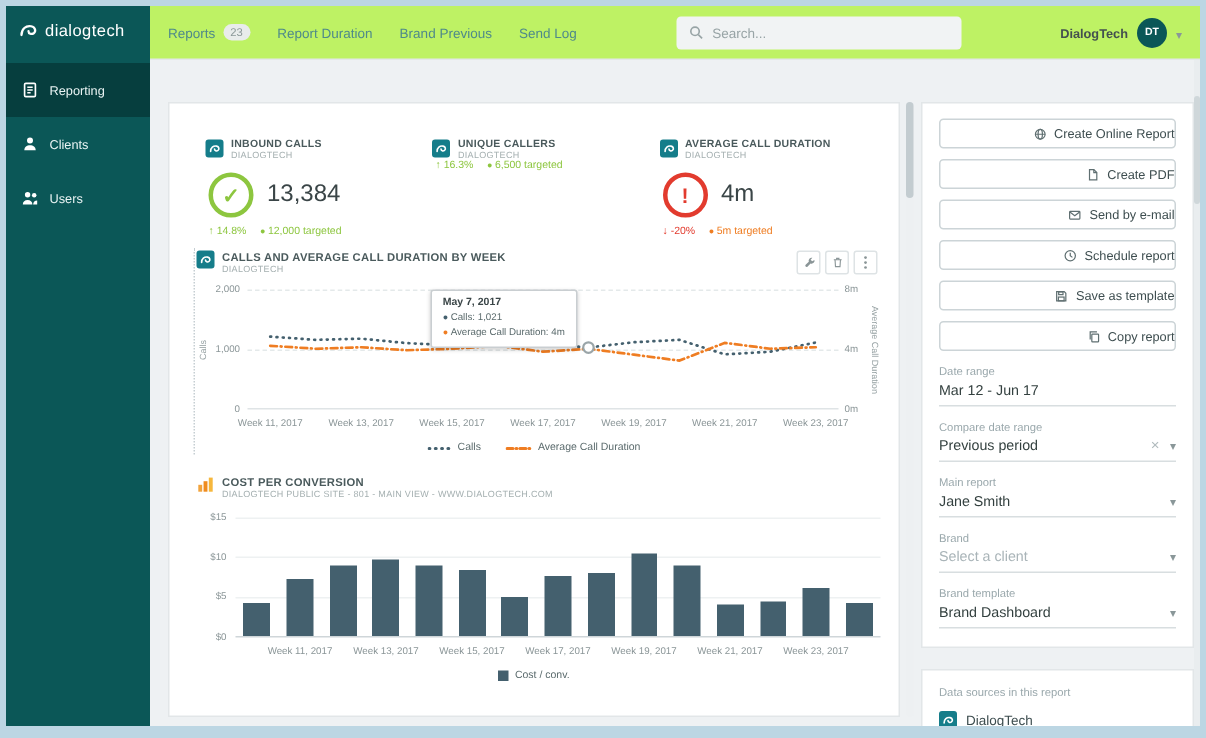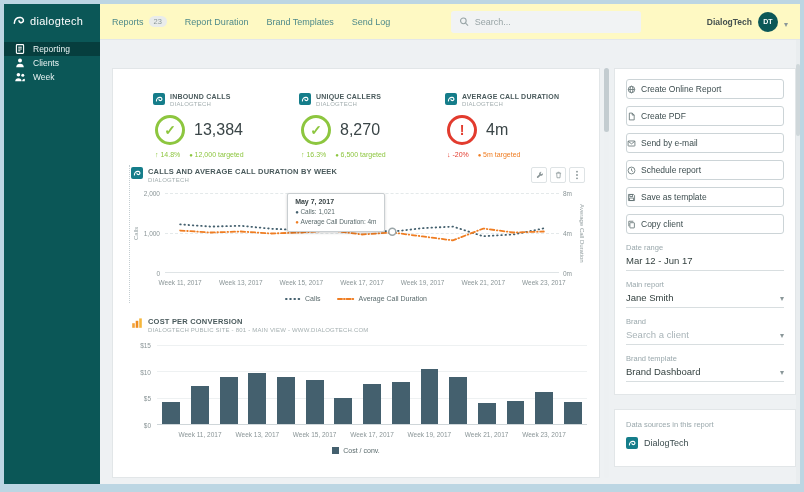--- a/index.html
+++ b/index.html
@@ -4,42 +4,42 @@
 <style>
   *{margin:0;padding:0;box-sizing:border-box;}
   html,body{width:804px;height:492px;}
   body{background:#bcd6e3;font-family:"Liberation Sans",sans-serif;position:relative;overflow:hidden;}
   .app{position:absolute;top:4px;left:4px;width:796px;height:480px;background:#eef1f3;overflow:hidden;}
 
   
   .sidebar{position:absolute;top:0;left:0;bottom:0;width:96px;background:#0b5757;z-index:3;}
   .logo{display:flex;align-items:center;gap:4px;padding:10px 8px 14px 8px;color:#fff;cursor:pointer;}
   .logo-text{font-size:11px;letter-spacing:.3px;}
-  .menu-item{display:flex;align-items:center;gap:7px;height:14px;padding:0 10px;color:#eaf4f4;font-size:8.5px;cursor:pointer;}
+  .menu-item{display:flex;align-items:center;gap:7px;height:36px;padding:0 10px;color:#eaf4f4;font-size:8.5px;cursor:pointer;}
   .menu-item.active{background:#063e3e;}
   .mi-icon{width:12px;height:12px;display:inline-flex;}
 
   
-  .topbar{position:absolute;left:96px;right:0;top:0;height:36px;background:#fef9c3;border-bottom:1px solid #e3e7e9;display:flex;align-items:center;padding:0 12px;gap:18px;z-index:2;}
+  .topbar{position:absolute;left:96px;right:0;top:0;height:36px;background:#bef264;border-bottom:1px solid #e3e7e9;display:flex;align-items:center;padding:0 12px;gap:18px;z-index:2;}
   .nav-link{font-size:9px;color:#4f8a8a;display:flex;align-items:center;gap:5px;cursor:pointer;white-space:nowrap;}
   .badge{background:#e9eceb;color:#8b9898;font-size:7.5px;padding:1px 5px;border-radius:8px;}
   .search{margin-left:auto;margin-right:48px;width:190px;height:22px;background:#f1f3f4;border-radius:3px;display:flex;align-items:center;padding:0 8px;gap:6px;}
   .search input{border:none;background:transparent;outline:none;font-size:9px;color:#556;width:100%;}
   .search input::placeholder{color:#98a4a6;}
   .user{display:flex;align-items:center;gap:6px;cursor:pointer;}
   .user-name{font-size:8.5px;font-weight:bold;color:#44504f;}
   .avatar{width:20px;height:20px;border-radius:50%;background:#0b5757;color:#fff;font-size:7px;display:flex;align-items:center;justify-content:center;font-weight:bold;}
   .chev::before{content:"▾";color:#8a9799;font-size:8px;}
 
   
   .main{position:absolute;left:96px;right:0;top:36px;bottom:0;}
   .report-card{position:absolute;left:12px;top:28px;width:488px;height:410px;background:#fff;border:1px solid #e2e6e8;}
 
   
-  .kpis{position:absolute;top:24px;left:40px;right:8px;display:flex;}
+  .kpis{position:absolute;top:24px;left:24px;right:8px;display:flex;}
   .kpi{width:155px;}
   .kpi-head{display:flex;gap:5px;align-items:flex-start;}
   .dt-mark{width:12px;height:12px;background:#157d8a;border-radius:2px;display:inline-flex;align-items:center;justify-content:center;flex:0 0 auto;}
   .kpi-title{font-size:7px;font-weight:bold;color:#4a5a5c;letter-spacing:.2px;}
   .kpi-src{font-size:6px;color:#a4afb0;margin-top:1px;letter-spacing:.2px;}
   .kpi-body{display:flex;align-items:center;gap:9px;margin:8px 0 6px 2px;}
   .kpi-circle{width:30px;height:30px;border-radius:50%;display:flex;align-items:center;justify-content:center;font-weight:bold;flex:0 0 auto;}
   .kpi-circle.good{border:3px solid #8dc63f;color:#8dc63f;}
   .kpi-circle.good::before{content:"✓";font-size:14px;}
   .kpi-circle.bad{border:3px solid #e23b2e;color:#e23b2e;}
@@ -99,21 +99,21 @@
 
   
   .vscroll{position:absolute;left:504px;top:28px;width:5px;height:410px;background:#edf0f2;border-radius:3px;}
   .vscroll .thumb{position:absolute;left:0;top:0;width:5px;height:64px;background:#c3ccd0;border-radius:3px;}
   .pagescroll{position:absolute;right:0;top:0;bottom:0;width:4px;background:#e9edef;}
   .pagescroll .thumb{position:absolute;left:0;top:24px;width:4px;height:72px;background:#cfd7da;border-radius:2px;}
 
   
   .right-panel{position:absolute;left:514px;top:28px;width:182px;}
   .panel-card{background:#fff;border:1px solid #e2e6e8;padding:10px 11px 12px;}
-  .action-btn{display:flex;align-items:center;justify-content:flex-start;gap:5px;height:20px;border:1px solid #ccd4d7;border-radius:3px;background:#fff;font-size:8.5px;color:#3d4d4f;margin-bottom:7px;cursor:pointer;width:100%;font-family:"Liberation Sans",sans-serif;}
+  .action-btn{display:flex;align-items:center;justify-content:flex-end;gap:5px;height:20px;border:1px solid #ccd4d7;border-radius:3px;background:#fff;font-size:8.5px;color:#3d4d4f;margin-bottom:7px;cursor:pointer;width:100%;font-family:"Liberation Sans",sans-serif;}
   .field{margin-top:9px;}
   .field-label{font-size:7.5px;color:#9aa8ac;margin-bottom:3px;}
   .field-value{display:flex;align-items:center;font-size:9.5px;color:#33403f;border-bottom:1px solid #d8dee0;padding-bottom:4px;cursor:pointer;}
   .field-value .spacer{flex:1;}
   .x-icon::before{content:"×";color:#b0babd;font-size:10px;margin-right:7px;}
   .placeholder{color:#a9b4b8;}
   .sources-card{margin-top:14px;background:#fff;border:1px solid #e2e6e8;padding:10px 11px;}
   .sources-title{font-size:7.5px;color:#9aa8ac;margin-bottom:8px;}
   .source-row{display:flex;align-items:center;gap:6px;margin-bottom:7px;font-size:9px;color:#3d4d4f;}
   .ga-icon{width:12px;height:12px;display:inline-flex;flex:0 0 auto;}
@@ -151,35 +151,35 @@
       </div>
       <div class="menu-item">
         <span class="mi-icon">
             <svg viewBox="0 0 12 12">
               <circle cx="4.4" cy="3.8" r="1.8" fill="#fff"></circle>
               <circle cx="8.8" cy="4.2" r="1.5" fill="#fff"></circle>
               <path d="M1.2 10.3c0-2 1.4-3 3.2-3s3.2 1 3.2 3z" fill="#fff"></path>
               <path d="M8.1 10.3c.1-1.7 1-2.6 2.7-2.6v2.6z" fill="#fff"></path>
             </svg>
           </span>
-        <span>Week</span>
+        <span>Users</span>
       </div>
     </nav>
   </aside>
 
   <header class="topbar">
     <div class="nav-link">
       <span>Reports</span>
       <span class="badge">23</span>
     </div>
     <div class="nav-link">
         <span>Report Duration</span>
       </div>
     <div class="nav-link">
-        <span>Brand Templates</span>
+        <span>Brand Previous</span>
       </div>
     <div class="nav-link">
         <span>Send Log</span>
       </div>
     <div class="search">
       <svg width="11" height="11" viewBox="0 0 11 11">
           <circle cx="4.8" cy="4.8" r="3.1" fill="none" stroke="#98a4a6" stroke-width="1.2"></circle>
           <line x1="7.2" y1="7.2" x2="10" y2="10" stroke="#98a4a6" stroke-width="1.2"></line>
         </svg>
       <input placeholder="Search..." style="">
@@ -222,24 +222,20 @@
           <div class="kpi-head">
             <span class="dt-mark">
                 <svg width="10" height="10" viewBox="0 0 10 10">
                   <path d="M2.4 7 C2.4 4.4 4.2 3 6.4 3.4 C8 3.7 8.4 5.4 7.3 6.3 C6.4 7 5 6.6 5 5.4" stroke="#fff" stroke-width="1.1" fill="none" stroke-linecap="round"></path>
                 </svg>
               </span>
             <div>
               <div class="kpi-title">UNIQUE CALLERS</div>
               <div class="kpi-src">DIALOGTECH</div>
             </div>
-          </div>
-          <div class="kpi-body">
-            <span class="kpi-circle good"></span>
-            <span class="kpi-value">8,270</span>
           </div>
           <div class="kpi-delta">
             <span class="delta up c-green">16.3%</span>
             <span class="target c-green">6,500 targeted</span>
           </div>
         </div>
 
         <div class="kpi">
           <div class="kpi-head">
             <span class="dt-mark">
@@ -503,44 +499,53 @@
             </svg>
           <span>Save as template</span>
         </button>
         <button class="action-btn">
           <svg width="9" height="9" viewBox="0 0 10 10">
               <g fill="none" stroke="#5f6f71" stroke-width="0.9">
                 <rect x="3.2" y="3" width="5" height="5.8" rx="0.5"></rect>
                 <path d="M2 7V1.4h5"></path>
               </g>
             </svg>
-          <span>Copy client</span>
+          <span>Copy report</span>
         </button>
 
         <div class="field">
           <div class="field-label">Date range</div>
           <div class="field-value">
             <span>Mar 12 - Jun 17</span>
           </div>
         </div>
 
+        <div class="field">
+          <div class="field-label">Compare date range</div>
+          <div class="field-value">
+            <span>Previous period</span>
+            <span class="spacer"></span>
+            <span class="x-icon"></span>
+            <span class="chev"></span>
+          </div>
+        </div>
 
         <div class="field">
           <div class="field-label">Main report</div>
           <div class="field-value">
             <span>Jane Smith</span>
             <span class="spacer"></span>
             <span class="chev"></span>
           </div>
         </div>
 
         <div class="field">
           <div class="field-label">Brand</div>
           <div class="field-value">
-            <span class="placeholder">Search a client</span>
+            <span class="placeholder">Select a client</span>
             <span class="spacer"></span>
             <span class="chev"></span>
           </div>
         </div>
 
         <div class="field">
           <div class="field-label">Brand template</div>
           <div class="field-value">
             <span>Brand Dashboard</span>
             <span class="spacer"></span>

